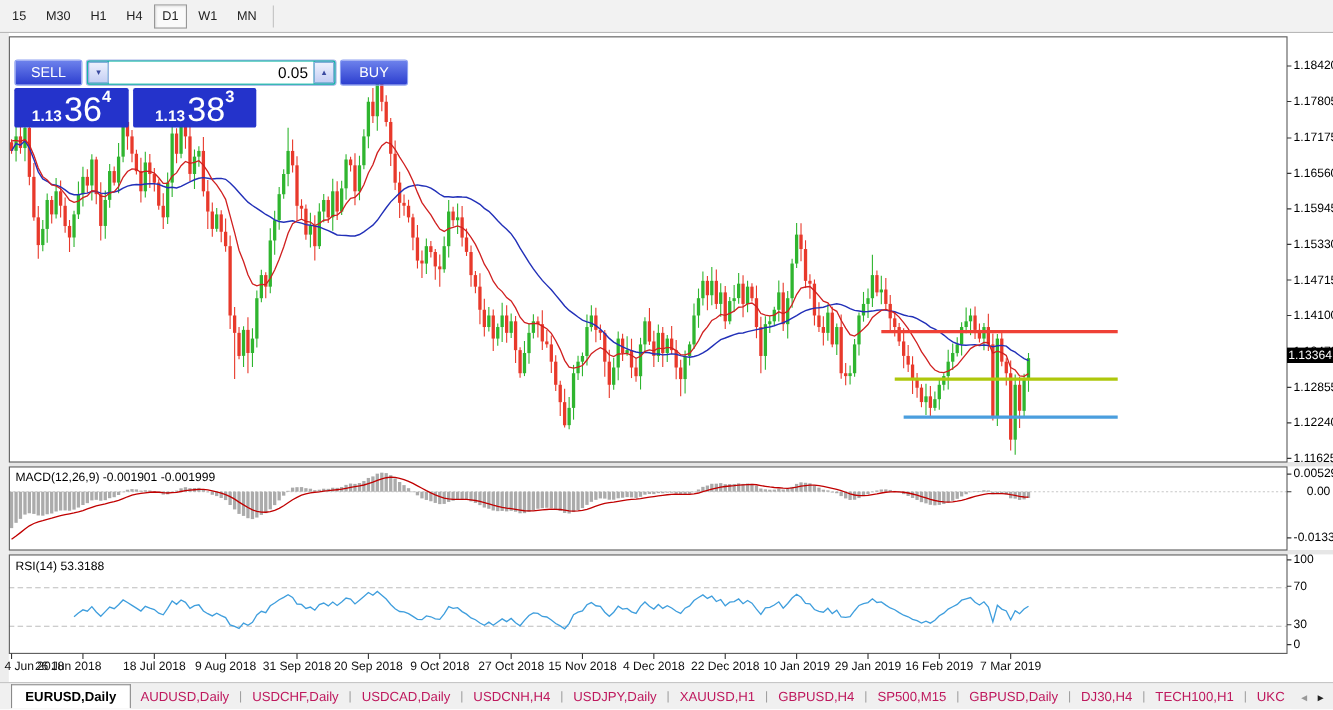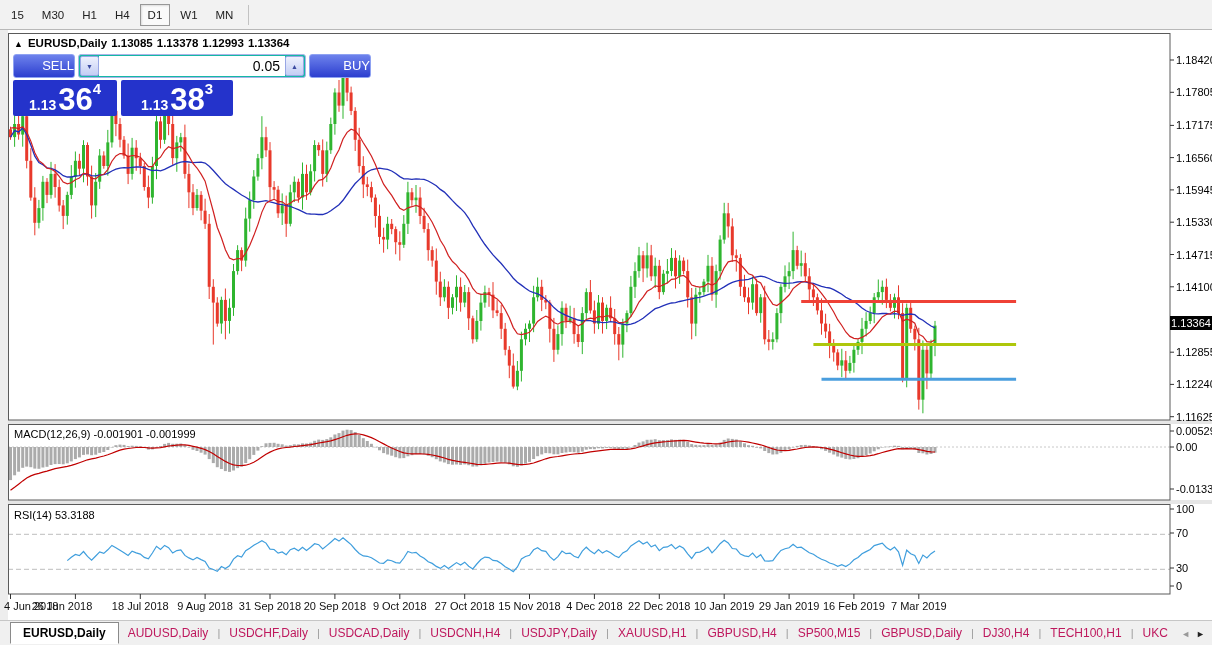--- a/index.html
+++ b/index.html
@@ -15,33 +15,33 @@
   .gutter{position:absolute;left:0;top:30px;width:8px;height:615px;background:#ededed;}
   svg.canvas{position:absolute;left:0;top:0;z-index:1;}
   
   .chart-title{position:absolute;left:14px;top:37px;z-index:4;font-size:11.5px;font-weight:bold;color:#000;white-space:nowrap;}
   .chart-title span{margin-right:4px;}
   .chart-title .tri{font-size:9px;margin-right:5px;}
   
   .trade-panel{position:absolute;left:13px;top:54px;width:220px;z-index:5;}
   .tp-row1{display:flex;height:24px;}
   .btn-trade{flex:0 0 62px;background:linear-gradient(#6d82ec,#2c3ecf);color:#fff;border:1px solid #8fa2f2;
-             border-radius:3px;font-size:13px;font-family:"Liberation Sans",sans-serif;line-height:20px;text-align:right;padding:0;}
+             border-radius:3px;font-size:13px;font-family:"Liberation Sans",sans-serif;line-height:20px;text-align:center;padding:0;}
   .vol-group{flex:1;display:flex;background:#14b8a6;border:1px solid #a9b4e8;border-radius:3px;margin:0 3px;padding:1px;}
   .spin{width:19px;background:linear-gradient(#eef1fd,#c4cef4);border:1px solid #98a6e4;color:#3a4aa0;
         font-size:7px;padding:0;border-radius:2px;}
   .vol-input{flex:1;min-width:0;border:none;outline:none;text-align:right;font-size:14px;color:#000;
              padding:0 5px 0 0;font-family:"Liberation Sans",sans-serif;}
   .tp-row2{display:flex;margin-top:2px;height:36px;}
   .price-box{background:#2433cb;color:#fff;border-radius:2px;display:flex;align-items:flex-end;
              justify-content:center;padding-bottom:3px;}
   .price-box.sell{width:104px;margin-right:4px;}
   .price-box.buy{flex:1;}
   .p-small{font-size:14px;font-weight:bold;line-height:1.1;margin-right:2px;}
-  .p-big{font-size:31px;font-weight:bold;line-height:0.8;}
+  .p-big{font-size:31px;font-weight:normal;line-height:0.8;}
   .p-sup{font-size:15px;font-weight:bold;line-height:1;align-self:flex-start;margin-top:1px;}
   
   .axis-label{position:absolute;left:1176px;font-size:11px;color:#000;transform:translateY(-50%);z-index:2;white-space:nowrap;}
   .ind-label{position:absolute;left:14px;z-index:3;font-size:11px;color:#000;white-space:nowrap;}
   .price-tag{position:absolute;left:1170px;top:316px;width:42px;height:14px;background:#000;color:#fff;
              font-size:11px;line-height:14px;text-align:center;z-index:3;}
   .time-label{position:absolute;top:600px;font-size:11px;color:#111;z-index:2;white-space:nowrap;}
   
   .tabbar{position:absolute;left:0;top:620px;width:1212px;height:25px;background:#f0f0f0;
           border-top:1px solid #c6c6c6;display:flex;align-items:center;padding-left:10px;box-sizing:border-box;z-index:4;}
@@ -826,23 +826,20 @@
         <line x1="529.5" y1="594" x2="529.5" y2="599"></line>
         <line x1="594.4" y1="594" x2="594.4" y2="599"></line>
         <line x1="659.3" y1="594" x2="659.3" y2="599"></line>
         <line x1="724.2" y1="594" x2="724.2" y2="599"></line>
         <line x1="789.1" y1="594" x2="789.1" y2="599"></line>
         <line x1="853.9" y1="594" x2="853.9" y2="599"></line>
         <line x1="918.8" y1="594" x2="918.8" y2="599"></line>
       </g>
     </svg>
 
-  <div class="chart-title">
-    <span class="tri">▲</span><span>EURUSD,Daily</span><span>1.13085</span><span>1.13378</span><span>1.12993</span><span>1.13364</span>
-  </div>
 
   <div class="trade-panel">
     <div class="tp-row1">
       <button class="btn-trade">SELL</button>
       <div class="vol-group">
         <button class="spin">▼</button>
         <input class="vol-input" value="0.05" style="">
         <button class="spin">▲</button>
       </div>
       <button class="btn-trade">BUY</button>
@@ -873,21 +870,21 @@
       <div class="axis-label" style="top: 319.9px;">1.13470</div>
       <div class="axis-label" style="top: 352.2px;">1.12855</div>
       <div class="axis-label" style="top: 384.4px;">1.12240</div>
       <div class="axis-label" style="top: 416.7px;">1.11625</div>
     </div>
   <div class="price-tag">1.13364</div>
 
   <div class="ind-label" style="top:428px;">MACD(12,26,9) -0.001901 -0.001999</div>
   <div id="macd-axis">
       <div class="axis-label" style="top: 431px;">0.005292</div>
-      <div class="axis-label" style="top: 447px;">0.00</div>
+      <div class="axis-label" style="top: 447px; margin-left: 12px;">0.00</div>
       <div class="axis-label" style="top: 489px;">-0.013317</div>
     </div>
 
   <div class="ind-label" style="top:509px;">RSI(14) 53.3188</div>
   <div id="rsi-axis">
       <div class="axis-label" style="top: 509px;">100</div>
       <div class="axis-label" style="top: 533px;">70</div>
       <div class="axis-label" style="top: 568px;">30</div>
       <div class="axis-label" style="top: 586px;">0</div>
     </div>

